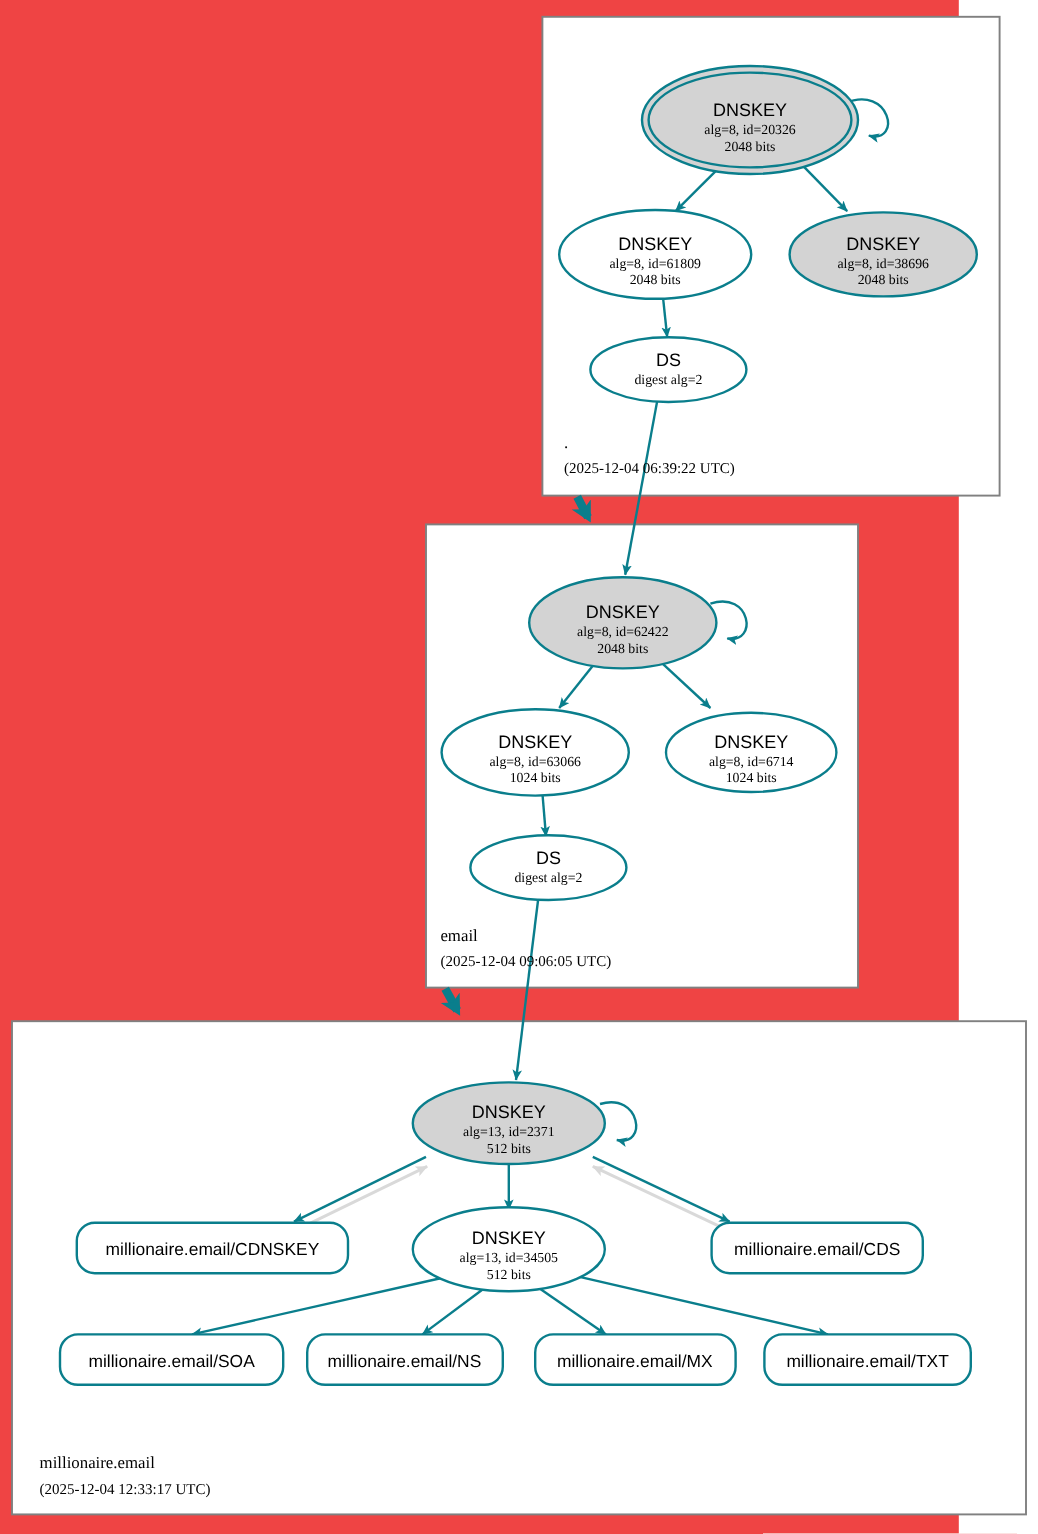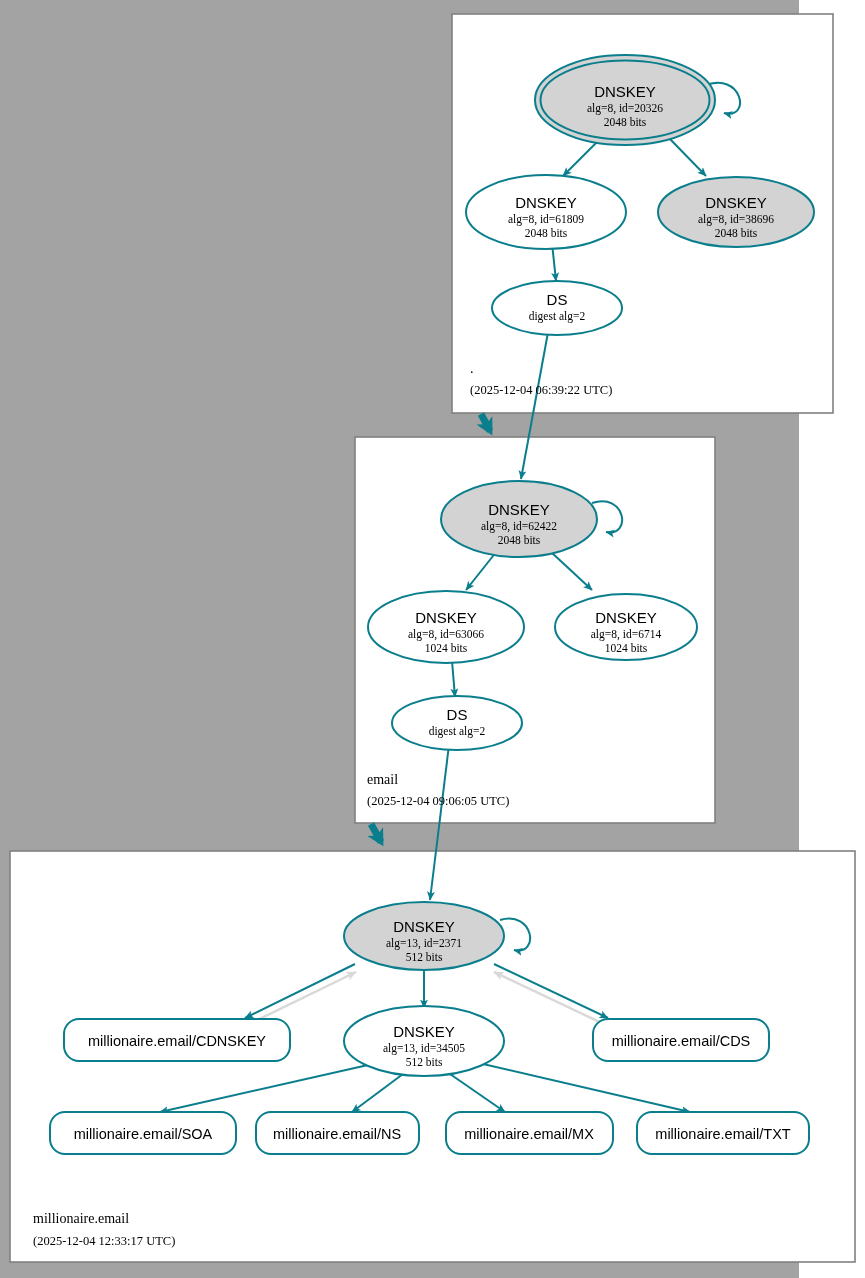--- a/index.html
+++ b/index.html
@@ -4,21 +4,21 @@
 <style>
   html, body {
     margin: 0;
     padding: 0;
     background: #ffffff;
   }
   #canvas {
     position: relative;
     width: 799px;
     height: 1278px;
-    background: #a3a3a3;
+    background: #ef4444;
     font-family: "Liberation Sans", sans-serif;
   }
   svg { display: block; }
 
   .zone-box {
     fill: #ffffff;
     stroke: #808080;
     stroke-width: 1.6;
   }
   .node-ellipse {

